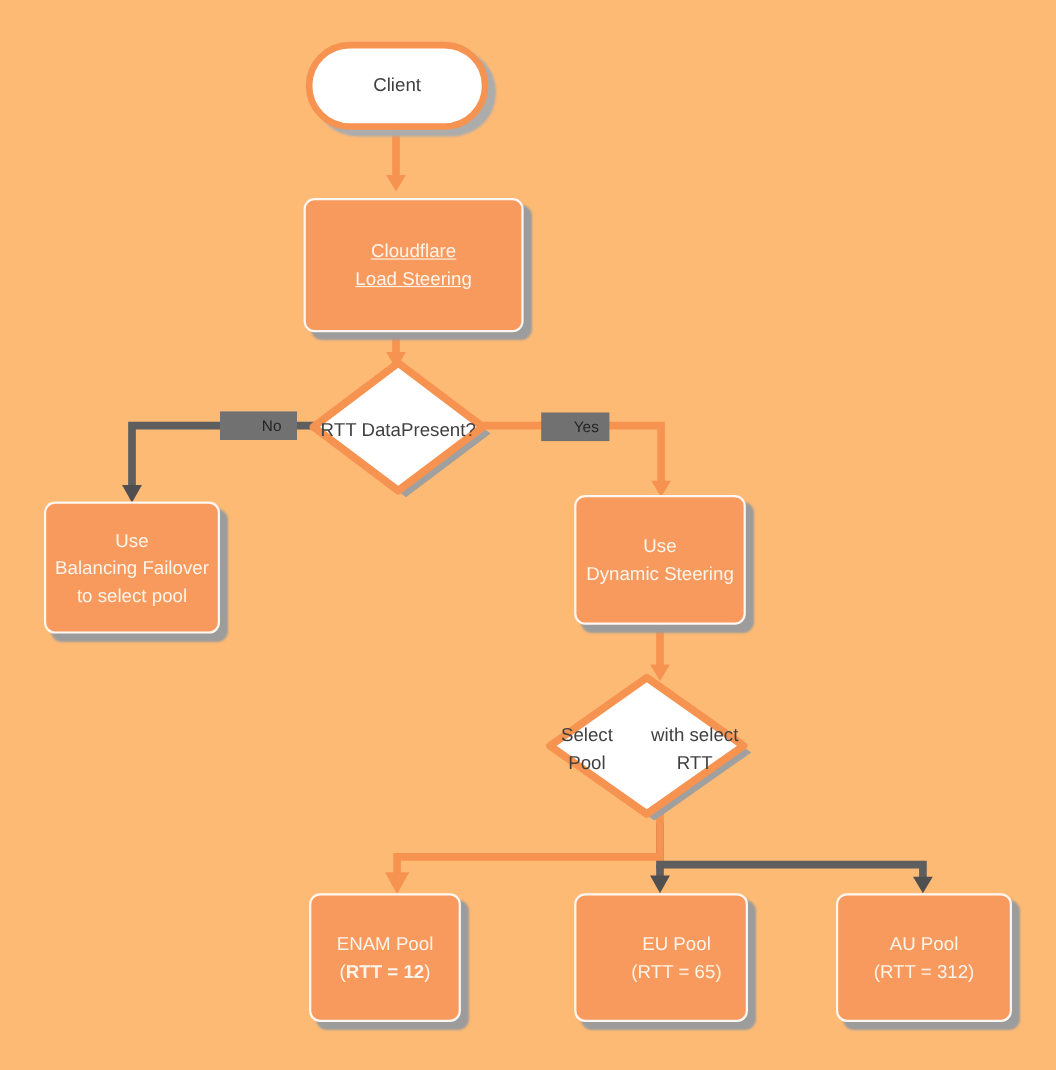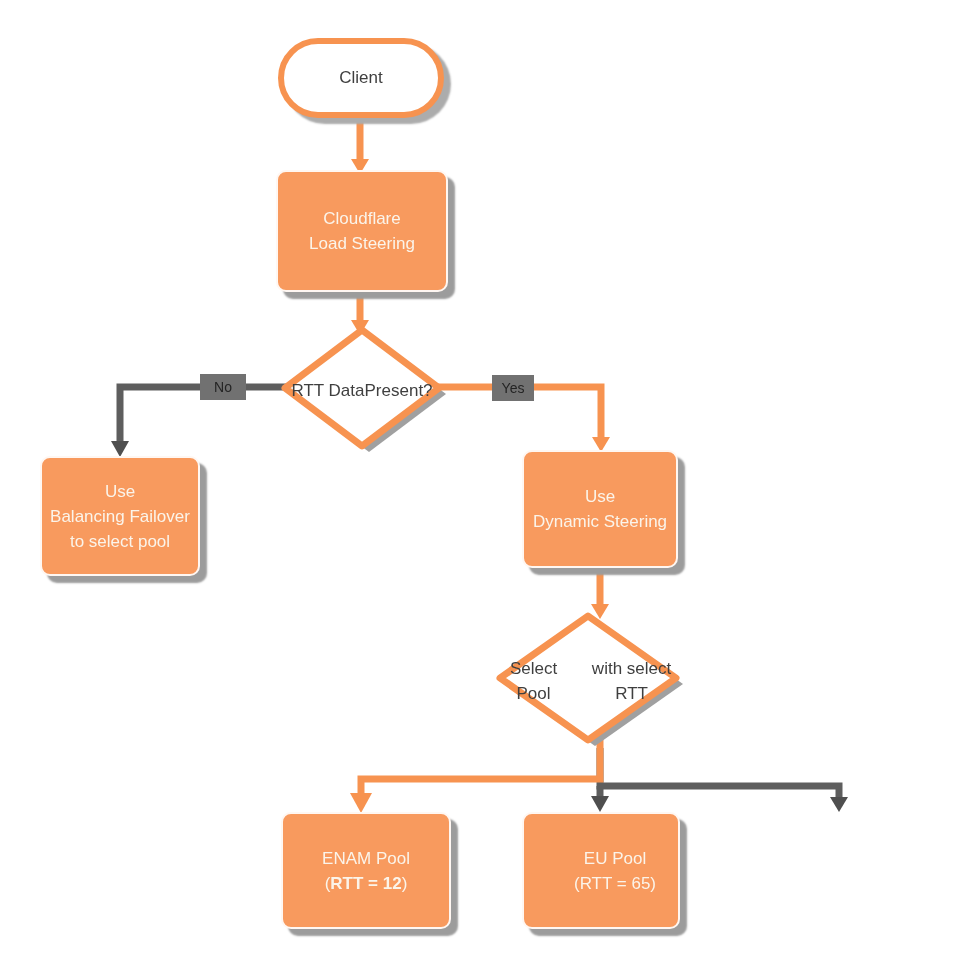--- a/index.html
+++ b/index.html
@@ -1,17 +1,17 @@
 <!DOCTYPE html>
 <html><head>
 <meta charset="utf-8">
 <style>
   html,body { margin:0; padding:0; background:#000; }
   .canvas {
-    position:relative; width:960px; height:973px; background:#ffffff;
+    position:relative; width:960px; height:973px; background:#fdba74;
     font-family:"Liberation Sans", sans-serif; overflow:hidden;
   }
   .layer { position:absolute; left:0; top:0; }
 
   
   .obox {
     position:absolute; box-sizing:border-box;
     background:#F89A5E;
     border:2px solid rgba(255,255,255,0.92);
     border-radius:10px;
@@ -78,38 +78,38 @@
       <polygon points="350,793 372,793 361,813" fill="#F79350"></polygon>
       <polygon points="591,796 609,796 600,812" fill="#4F4F4F"></polygon>
       <polygon points="830,797 848,797 839,812" fill="#4F4F4F"></polygon>
     </g>
   </svg>
 
   <div class="stadium" style="left:278px; top:38px; width:166px; height:80px;">
     <div class="ln">Client</div>
   </div>
 
-  <div class="obox" style="left:276px; top:170px; width:172px; height:122px;">
+  <div class="obox" style="left:276px; top:180px; width:200px; height:122px;text-decoration:underline;">
     <div class="ln">Cloudflare</div>
     <div class="ln">Load Steering</div>
   </div>
 
   <div class="diamond" style="left:272px; top:325px; width:180px; height:130px;">
     <svg width="180" height="130" viewBox="0 0 180 130">
       <polygon points="97,11 174,69 97,127 20,69" fill="#A0A0A0"></polygon>
       <polygon points="90,5 167,63 90,121 13,63" fill="#FFFFFF" stroke="#F79350" stroke-width="7" stroke-linejoin="round"></polygon>
     </svg>
     <div class="dtext">
       <div class="ln">RTT Data</div>
       <div class="ln">Present?</div>
     </div>
   </div>
 
-  <div class="edge-label" style="left:200px; top:374px; width:46px; height:26px;">No</div>
-  <div class="edge-label" style="left:492px; top:375px; width:42px; height:26px;">Yes</div>
+  <div class="edge-label" style="left:200px; top:374px; width:46px; height:26px;padding-left:24px;">No</div>
+  <div class="edge-label" style="left:492px; top:375px; width:42px; height:26px;padding-left:20px;">Yes</div>
 
   <div class="obox" style="left:40px; top:456px; width:160px; height:120px;">
     <div class="ln">Use</div>
     <div class="ln">Balancing Failover</div>
     <div class="ln">to select pool</div>
   </div>
 
   <div class="obox" style="left:522px; top:450px; width:156px; height:118px;">
     <div class="ln">Use</div>
     <div class="ln">Dynamic Steering</div>
@@ -119,24 +119,28 @@
     <svg width="196" height="140" viewBox="0 0 196 140">
       <polygon points="103,11 191,73 103,135 15,73" fill="#A0A0A0"></polygon>
       <polygon points="96,5 184,67 96,129 8,67" fill="#FFFFFF" stroke="#F79350" stroke-width="7" stroke-linejoin="round"></polygon>
     </svg>
     <div class="dtext">
       <div class="ln">Select Pool</div>
       <div class="ln">with select RTT</div>
     </div>
   </div>
 
-  <div class="obox" style="left:281px; top:812px; width:170px; height:117px;">
+  <div class="obox" style="left:281px; top:812px; width:138px; height:117px;">
     <div class="ln">ENAM Pool</div>
     <div class="ln"><span>(</span><span class="bold">RTT = 12</span><span>)</span></div>
   </div>
 
   <div class="obox" style="left:522px; top:812px; width:158px; height:117px;padding-left:28px;">
     <div class="ln">EU Pool</div>
     <div class="ln">(RTT = 65)</div>
   </div>
 
+  <div class="obox" style="left:760px; top:812px; width:160px; height:117px;">
+    <div class="ln">AU Pool</div>
+    <div class="ln">(RTT = 312)</div>
+  </div>
 
 </div>
 
 </body></html>

